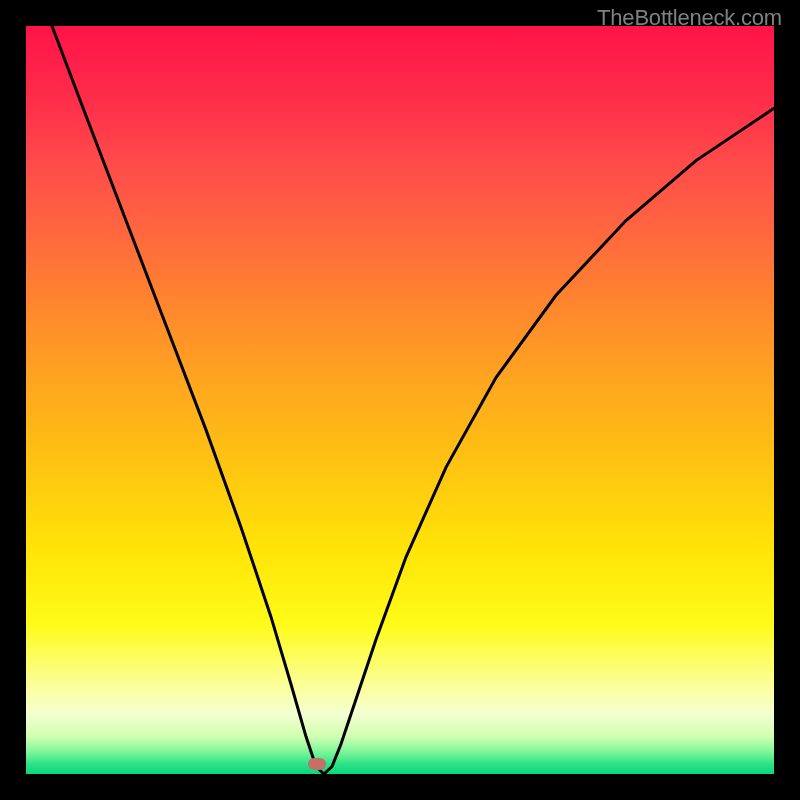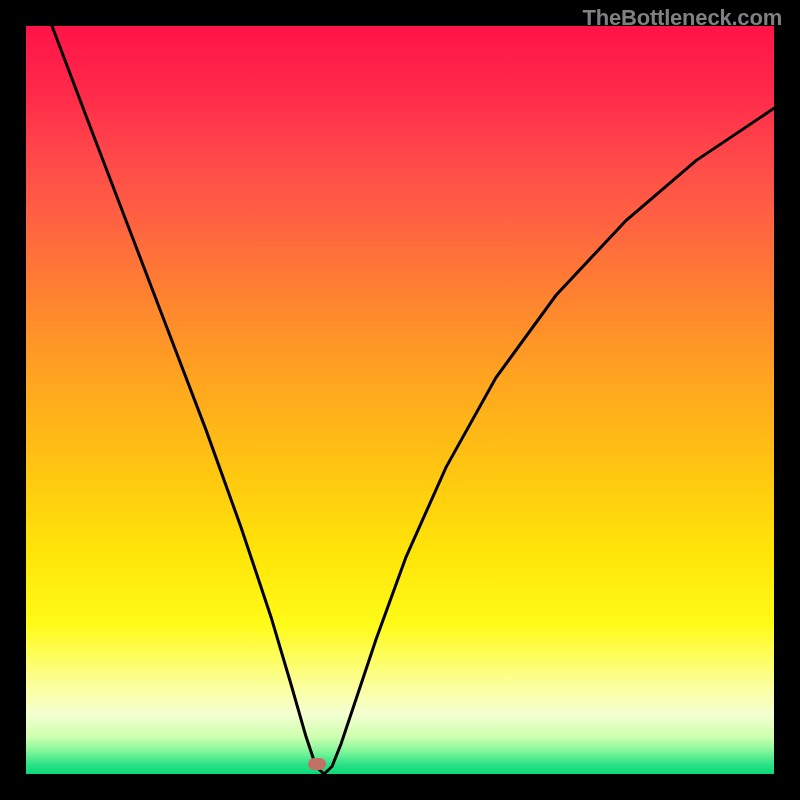--- a/index.html
+++ b/index.html
@@ -56,21 +56,21 @@
     height: 12px;
     border-radius: 6px;
     background: #c37067;
   }
   .watermark {
     position: absolute;
     top: 5px;
     right: 18px;
     color: #808080;
     font-size: 22px;
-    font-weight: 700;
+    font-weight: 400;
     letter-spacing: -0.2px;
   }
 </style>
 </head>
 <body>
 
 <div class="watermark">TheBottleneck.com</div>
 
 <div class="wrap">
   <div class="gradient"></div>

